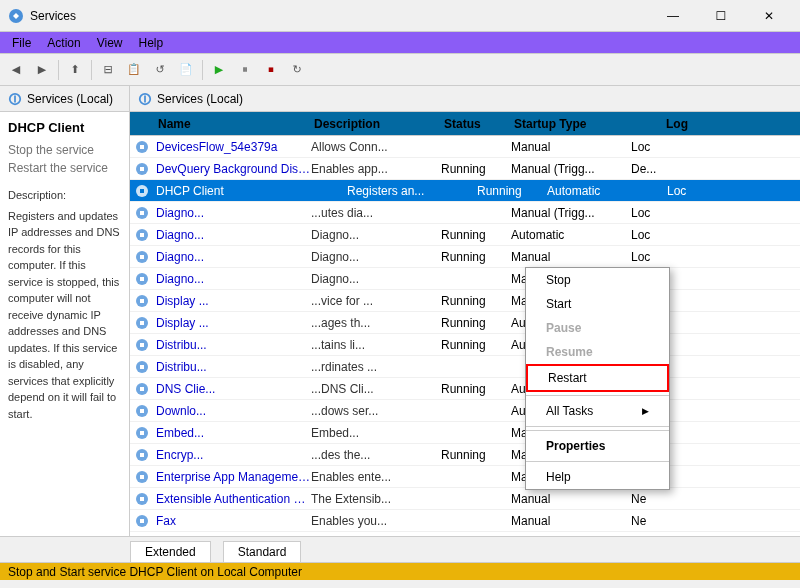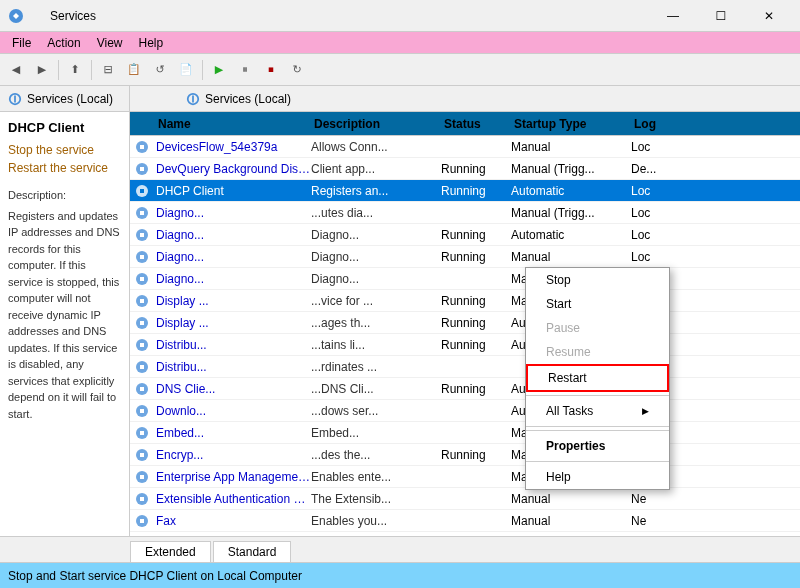--- a/index.html
+++ b/index.html
@@ -6,35 +6,34 @@
     body { font-family: 'Segoe UI', sans-serif; font-size: 12px; background: #f0f0f0; width: 800px; height: 588px; overflow: hidden; }
 
     
     .title-bar {
       background: #f0f0f0;
       display: flex;
       align-items: center;
       height: 32px;
       padding: 0 8px;
       border-bottom: 1px solid #ccc;
-      gap: 20px;
     }
     .title-bar-icon { width: 16px; height: 16px; margin-right: 6px; }
     .title-bar-text { font-size: 12px; flex: 1; }
     .title-bar-controls { display: flex; gap: 2px; }
     .title-btn {
       width: 46px; height: 32px;
       border: none; background: transparent;
       cursor: pointer; font-size: 12px;
       display: flex; align-items: center; justify-content: center;
     }
 
     
     .menu-bar {
-      background: #f9a8d4;
+      background: #8b5cf6;
       display: flex;
       align-items: center;
       height: 22px;
       padding: 0 4px;
       border-bottom: 1px solid #ccc;
     }
     .menu-item {
       padding: 2px 8px;
       cursor: pointer;
       font-size: 12px;
@@ -74,21 +73,21 @@
       border-right: 1px solid #ccc;
       padding: 8px;
       font-size: 12px;
     }
     .left-panel-title {
       font-weight: bold;
       font-size: 13px;
       margin-bottom: 8px;
     }
     .left-panel-link {
-      color: #a16207;
+      color: #737373;
       cursor: pointer;
       text-decoration: none;
     }
     .left-panel-desc {
       margin-top: 12px;
       font-size: 11px;
       color: #333;
       line-height: 1.5;
     }
     .left-panel-desc-title { font-weight: normal; margin-bottom: 4px; }
@@ -107,75 +106,75 @@
       border-bottom: 1px solid #ccc;
       display: flex;
       height: 24px;
       align-items: center;
       padding: 0 4px;
     }
     .col-name { width: 180px; font-weight: bold; font-size: 12px; padding-left: 24px; }
     .col-desc { width: 130px; font-weight: bold; font-size: 12px; }
     .col-status { width: 70px; font-weight: bold; font-size: 12px; }
     .col-startup { width: 120px; font-weight: bold; font-size: 12px; }
-    .col-log { width: 60px; font-weight: bold; font-size: 12px; }
+    .col-log { width: 60px; font-weight: bold; font-size: 12px; margin-left: 32px; }
 
     
     .services-list { overflow-y: auto; height: 100%; }
     .service-row {
       display: flex;
       align-items: center;
       height: 22px;
       padding: 0 4px;
       border-bottom: 1px solid #f0f0f0;
       cursor: default;
     }
     .service-row.selected { background: #0078d7; color: white; }
     .service-row.selected .svc-name { color: white; }
 
     .svc-icon { width: 16px; height: 16px; margin-right: 6px; flex-shrink: 0; }
     .svc-name { width: 155px; font-size: 12px; overflow: hidden; white-space: nowrap; text-overflow: ellipsis; color: #0000cc; }
     .service-row.selected .svc-name { color: white; }
     .svc-desc { width: 130px; font-size: 12px; overflow: hidden; white-space: nowrap; text-overflow: ellipsis; color: #333; }
-    .service-row.selected .svc-desc { color: white; }
+    .service-row.selected .svc-desc { color: white; margin-left: 36px; }
     .svc-status { width: 70px; font-size: 12px; }
     .svc-startup { width: 120px; font-size: 12px; overflow: hidden; white-space: nowrap; text-overflow: ellipsis; }
     .svc-log { width: 60px; font-size: 12px; overflow: hidden; white-space: nowrap; text-overflow: ellipsis; }
 
     
     .context-menu {
       position: absolute;
       top: 155px;
       left: 395px;
       background: white;
       border: 1px solid #999;
       box-shadow: 3px 3px 8px rgba(0,0,0,0.3);
       width: 145px;
       z-index: 100;
     }
     .ctx-item {
       padding: 5px 20px;
       font-size: 12px;
       cursor: pointer;
     }
-    .ctx-item.disabled { color: #aaa; cursor: default; }
+    .ctx-item.disabled { color: #aaa; cursor: default; font-weight: bold; }
     .ctx-item.bold { font-weight: bold; }
     .ctx-sep { height: 1px; background: #ccc; margin: 3px 0; }
     .ctx-item.highlighted {
       background: white;
       border: 2px solid red;
       font-size: 12px;
     }
     .ctx-submenu { display: flex; align-items: center; justify-content: space-between; }
     .ctx-submenu::after { content: '▶'; font-size: 9px; margin-left: 4px; }
 
     
     .status-bar {
-      background: #7dd3fc;
-      height: 26px;
+      background: #eab308;
+      height: 18px;
       display: flex;
       align-items: center;
       padding: 0 8px;
       border-top: 1px solid #ccc;
       font-size: 12px;
     }
 
     
     .tabs-bar {
       background: #f0f0f0;
@@ -185,21 +184,21 @@
       padding: 0 130px;
       border-top: 1px solid #ccc;
     }
     .tab {
       padding: 3px 14px;
       font-size: 12px;
       cursor: pointer;
       border: 1px solid #ccc;
       border-bottom: none;
       background: white;
-      margin-right: 2px;
+      margin-right: 12px;
     }
     .tab.active { background: white; font-weight: normal; }
 
     
     .services-list::-webkit-scrollbar { width: 12px; }
     .services-list::-webkit-scrollbar-track { background: #f0f0f0; }
     .services-list::-webkit-scrollbar-thumb { background: #c0c0c0; border: 2px solid #f0f0f0; }
   </style>
 </head>
 <body>
@@ -234,21 +233,21 @@
   <button class="toolbar-btn">📋</button>
   <button class="toolbar-btn">↺</button>
   <button class="toolbar-btn">📄</button>
   <div class="toolbar-sep"></div>
   <button class="toolbar-btn" style="color:#2a2;">▶</button>
   <button class="toolbar-btn">⏸</button>
   <button class="toolbar-btn" style="color:#a00;">⏹</button>
   <button class="toolbar-btn">↻</button>
 </div>
 
-<div style="display:flex; height:26px; border-bottom:1px solid #ccc;gap:48px;">
+<div style="display:flex; height:26px; border-bottom:1px solid #ccc;">
   <div style="width:130px; background:#f0f0f0; display:flex; align-items:center; padding:0 8px; border-right:1px solid #ccc;">
     <svg width="14" height="14" style="margin-right:5px;" viewBox="0 0 16 16">
       <circle cx="8" cy="8" r="6" fill="none" stroke="#4a90d9" stroke-width="2"></circle>
       <line x1="8" y1="4" x2="8" y2="12" stroke="#4a90d9" stroke-width="2"></line>
     </svg>
     <span style="font-size:12px;">Services (Local)</span>
   </div>
   <div style="flex:1; background:#f0f0f0; display:flex; align-items:center; padding:0 8px;">
     <svg width="14" height="14" style="margin-right:5px;" viewBox="0 0 16 16">
       <circle cx="8" cy="8" r="6" fill="none" stroke="#4a90d9" stroke-width="2"></circle>
@@ -295,21 +294,21 @@
     <div class="svc-status"></div>
     <div class="svc-startup">Manual</div>
     <div class="svc-log">Loc</div>
   </div>
         <div class="service-row">
     <svg class="svc-icon" viewBox="0 0 16 16">
       <circle cx="8" cy="8" r="6" fill="#4a90d9" opacity="0.8"></circle>
       <path d="M6 6 L10 6 L10 10 L6 10 Z" fill="white"></path>
     </svg>
     <div class="svc-name">DevQuery Background Disc...</div>
-    <div class="svc-desc">Client app...</div>
+    <div class="svc-desc">Enables app...</div>
     <div class="svc-status">Running</div>
     <div class="svc-startup">Manual (Trigg...</div>
     <div class="svc-log">De...</div>
   </div>
         <div class="service-row selected">
     <svg class="svc-icon" viewBox="0 0 16 16">
       <circle cx="8" cy="8" r="6" fill="white" opacity="0.8"></circle>
       <path d="M6 6 L10 6 L10 10 L6 10 Z" fill="#0078d7"></path>
     </svg>
     <div class="svc-name">DHCP Client</div>

